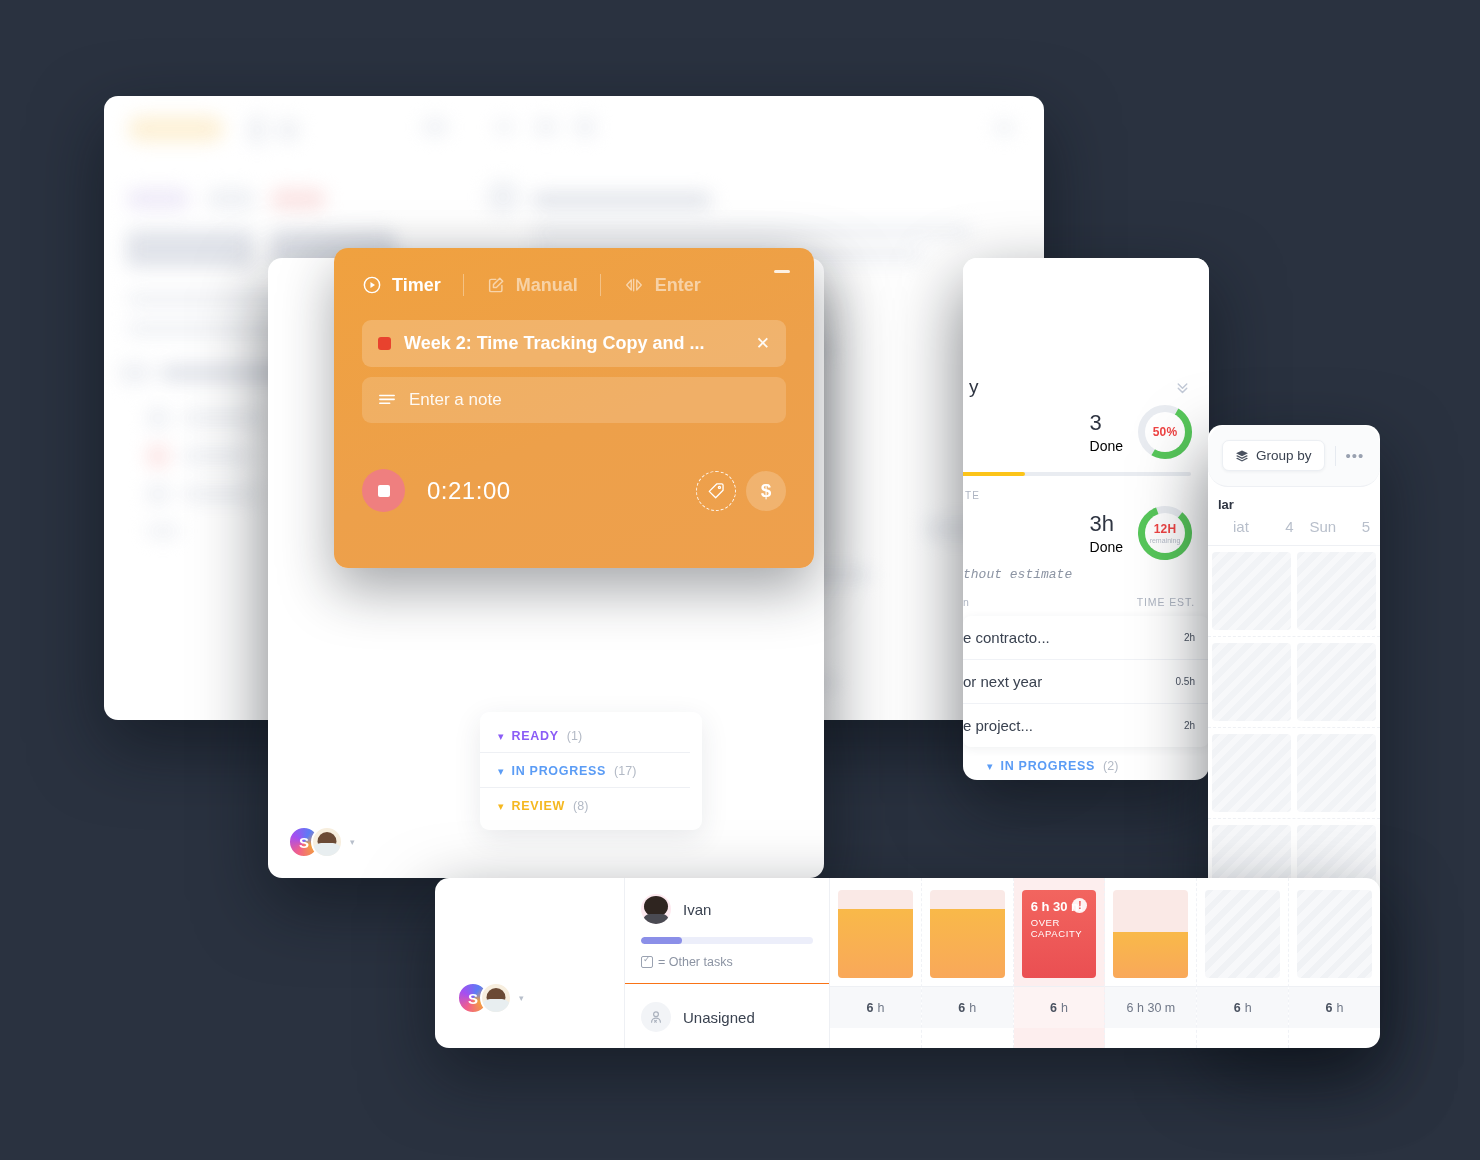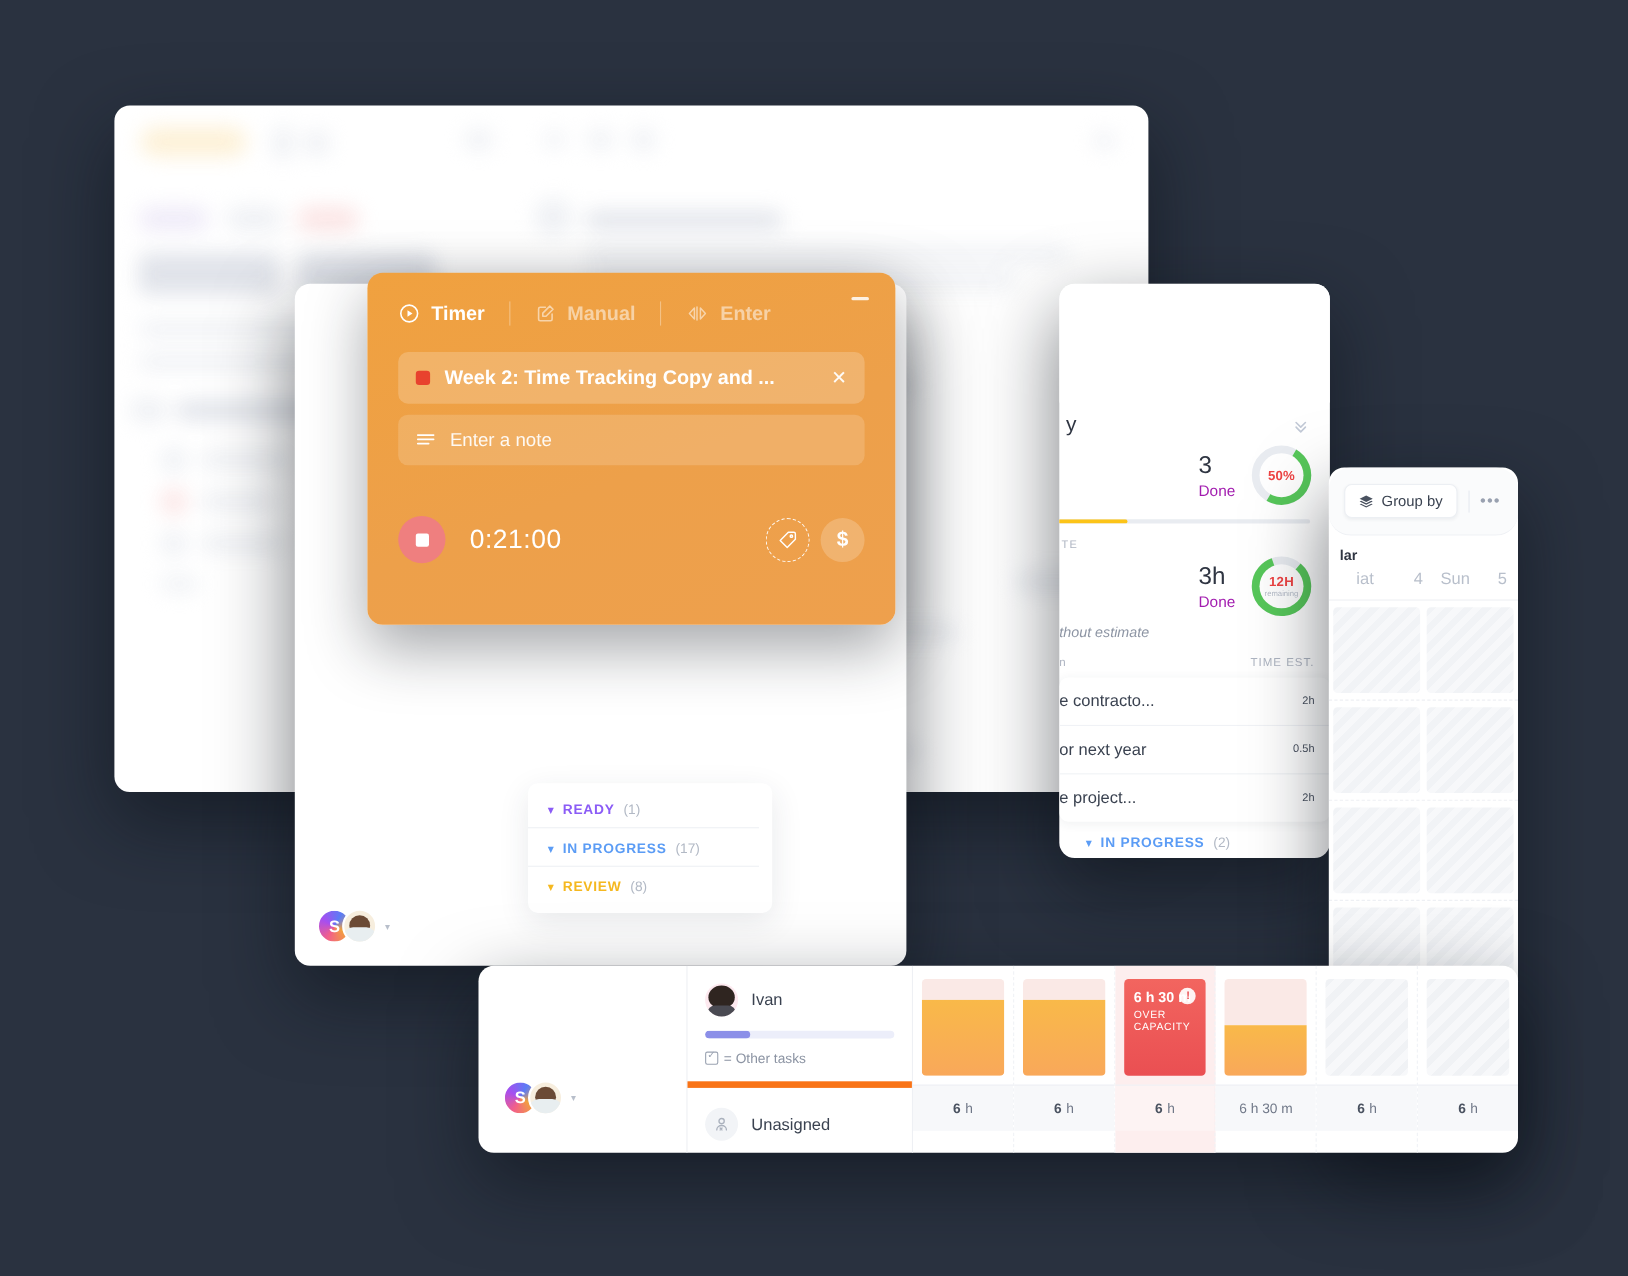--- a/index.html
+++ b/index.html
@@ -33,34 +33,34 @@
   #winB .bBody { padding: 0 0 0 0; position: relative; }
   .prog-head { display:flex; align-items:center; justify-content:space-between;
                padding: 10px 18px 2px 0; }
   .prog-title { font-size: 19px; color:#2f3542; font-weight:400;
                 letter-spacing:.1px; margin-left: 6px; }
   .chev-dbl { color:#c2c9d6; font-size: 18px; line-height:1; }
   .prog-row { display:flex; align-items:center; justify-content:flex-end;
               gap: 14px; padding: 4px 16px 0 0; }
   .prog-nums { text-align:left; }
   .prog-nums .big { font-size: 22px; color:#2f3542; font-weight: 400; }
-  .prog-nums .sub { font-size: 14px; color:#a21caf; margin-top:2px; }
+  .prog-nums .sub { font-size: 14px; color:#000000; margin-top:2px; }
   .ring { position: relative; width: 56px; height: 56px; flex: 0 0 56px; }
   .ring .inner { position:absolute; inset:8px; background:#fff; border-radius:50%;
                  display:flex; flex-direction:column; align-items:center;
                  justify-content:center; }
   .ring .pct { font-size: 12px; font-weight:700; color:#ef4444; letter-spacing:.2px;}
   .ring .rem { font-size: 7px; color:#b6bdc9; margin-top:1px; }
   .thinbar { height: 4px; border-radius: 3px; background:#e9ecf1;
              margin: 12px 18px 0 -2px; overflow:hidden; }
   .thinbar i { display:block; height:100%; background:#fcc419; border-radius:3px;}
   .est-label { font-size: 10px; letter-spacing:1.1px; color:#aeb5c2;
                margin: 14px 0 0 0; }
   .italic-note { font-size:13px; font-style: italic; color:#8c94a3;
-                 margin: 6px 0 0 0; }
+                 margin: 6px 0 0 0; font-family: Liberation Mono, monospace; }
   .tbl-head { display:flex; justify-content:space-between; align-items:center;
               padding: 14px 14px 8px 0; font-size: 10.5px; letter-spacing:.9px;
               color:#aeb5c2; }
   .tbl-card { background:#fff; border-radius:8px; box-shadow:0 2px 10px rgba(40,50,70,.07);}
   .tbl-row { display:flex; justify-content:space-between; align-items:center;
              padding: 13px 14px 13px 0; font-size:15px; color:#3a4250;
              border-bottom:1px solid #f0f2f6; }
   .tbl-row:last-child { border-bottom:none; }
   .tbl-row .est { font-size:10px; color:#4a5260; }
   .status-line { display:flex; align-items:center; gap:8px; padding: 12px 0 10px 24px;
@@ -116,21 +116,21 @@
   .av.face::after { content:""; position:absolute; left:50%; bottom:-3px;
       transform:translateX(-50%); width:30px; height:16px; border-radius:9px 9px 0 0;
       background:#e8eef0; }
   .av-caret { margin-left:7px; font-size:9px; color:#b8bfcb; }
 
   
   #winE { left: 435px; top: 878px; width: 945px; height: 170px; }
   .wl { display:flex; height:100%; }
   .wl-left { width: 190px; border-right:1px solid #eef0f4; }
   .wl-names { width: 205px; border-right:1px solid #eef0f4; }
-  .wl-person { padding: 16px 16px 14px 16px; border-bottom:6px solid #f97316; }
+  .wl-person { padding: 16px 16px 14px 16px; border-bottom:1px solid #f97316; }
   .wl-ptop { display:flex; align-items:center; gap:12px; }
   .wl-ava { width:30px; height:30px; border-radius:50%; background:#fde9ef;
             position:relative; overflow:hidden; flex:0 0 30px; }
   .wl-ava::before { content:""; position:absolute; left:50%; top:8%;
       transform:translateX(-50%); width:24px; height:21px; border-radius:50%;
       background:#2f2520; }
   .wl-ava::after { content:""; position:absolute; left:50%; bottom:-2px;
       transform:translateX(-50%); width:26px; height:12px; border-radius:7px 7px 0 0;
       background:#4a4a52; }
   .wl-pname { font-size:15px; color:#3a4250; }

